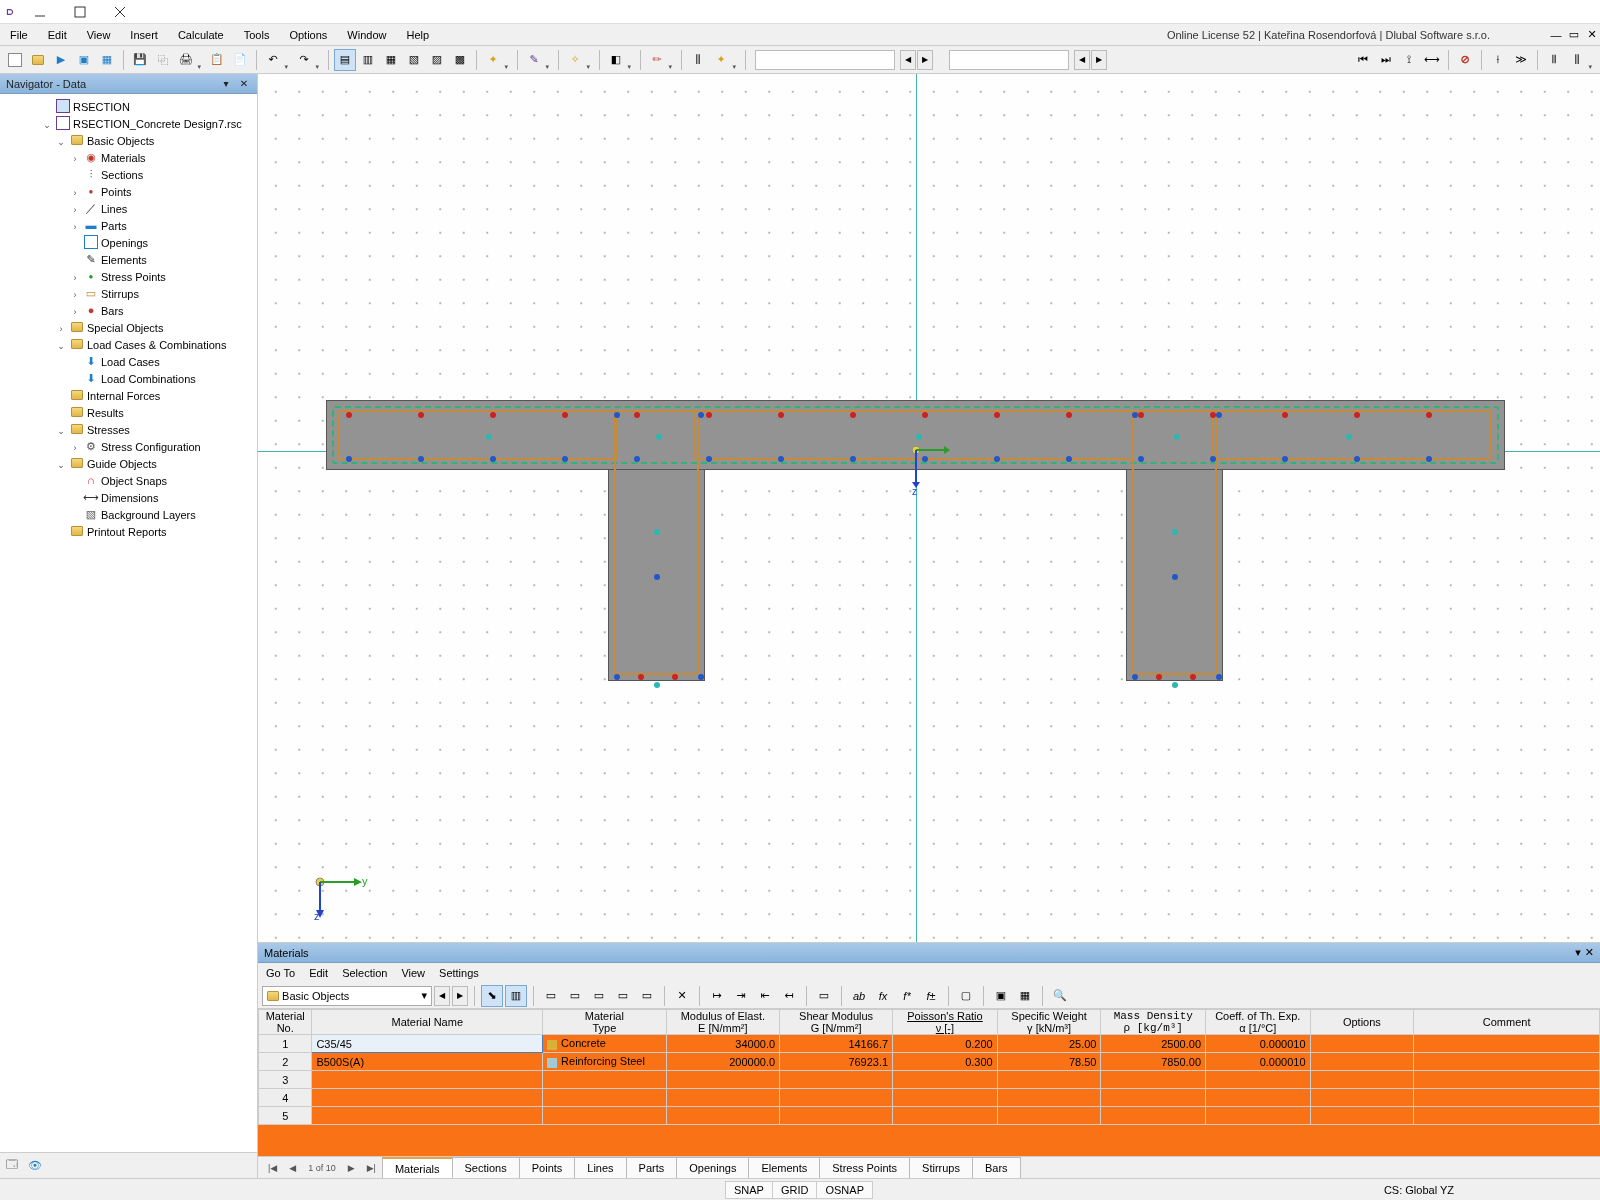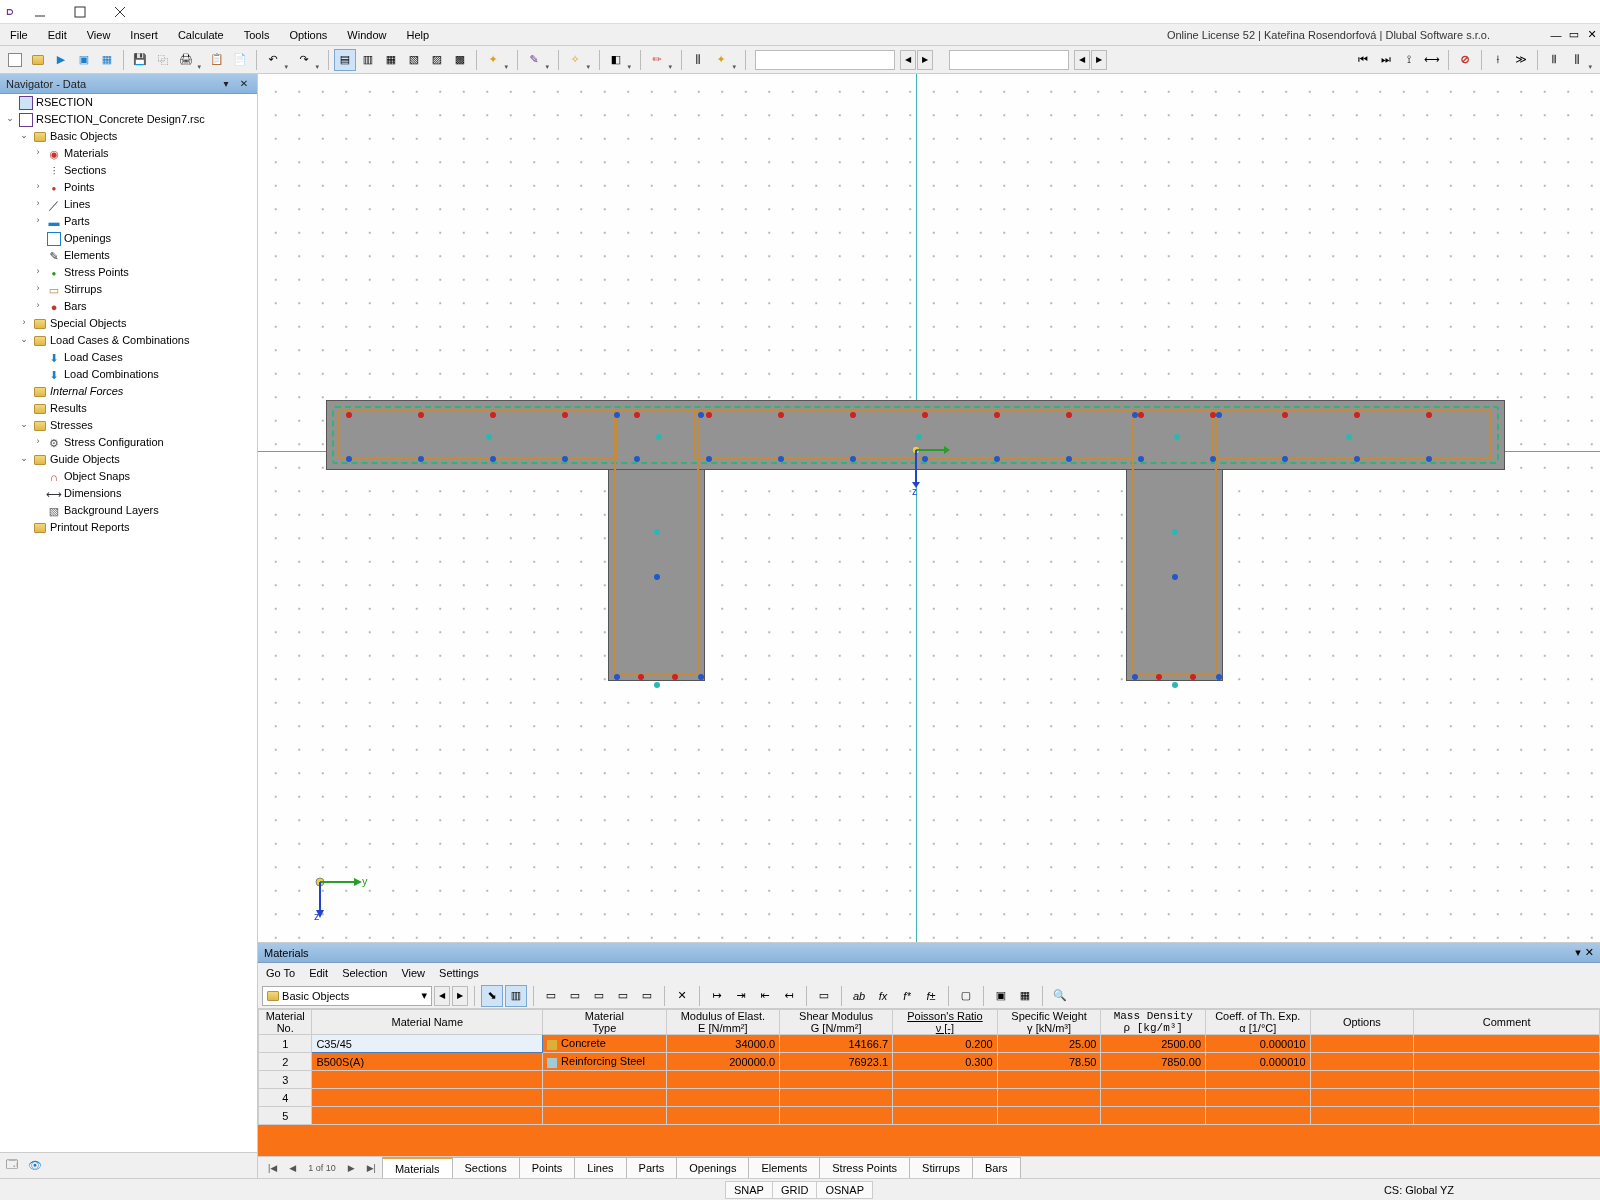--- a/index.html
+++ b/index.html
@@ -21,21 +21,21 @@
 .tb-btn.drop { margin-right: 8px; }
 .tb-sep { width: 1px; height: 20px; background: #bbb; margin: 0 4px; }
 .tb-combo { width: 140px; height: 20px; border: 1px solid #bbb; background: #fff; margin: 0 4px; }
 .tb-nav { width: 16px; height: 20px; border: 1px solid #bbb; background: #eee; display:flex; align-items:center; justify-content:center; font-size:8px; }
 .main { flex: 1; display: flex; overflow: hidden; }
 .nav-panel { width: 258px; background: #fafafa; border-right: 1px solid #ccc; display: flex; flex-direction: column; }
 .panel-header { height: 20px; background: linear-gradient(#aac9e8,#8ab4dc); color: #222; padding: 0 6px; display: flex; align-items: center; font-weight: 500; border-bottom: 1px solid #7a9bc2; }
 .panel-header .phbtns { margin-left: auto; display: flex; gap: 4px; }
 .panel-header .phbtn { width: 14px; height: 14px; display:flex; align-items:center; justify-content:center; font-size:10px; }
 .tree { flex: 1; overflow: auto; padding: 2px 0; background:#fff; }
-.tree-row { display: flex; align-items: flex-start; height: 17px; padding-left: 4px; white-space: nowrap; }
+.tree-row { display: flex; align-items: flex-end; height: 17px; padding-left: 4px; white-space: nowrap; margin-left: 37px; }
 .tree-row .exp { width: 12px; text-align: center; color: #555; font-size: 9px; cursor: pointer; }
 .tree-row .ticon { width: 16px; height: 14px; display: flex; align-items: center; justify-content: center; margin: 0 2px; }
 .tree-row .label { padding-left: 0; }
 .canvas { flex: 1; background: #fefefe; position: relative; overflow: hidden; }
 .grid-dots { position: absolute; inset: 0; background-image: radial-gradient(#b5b5b5 0.7px, transparent 0.7px); background-size: 23.5px 23.5px; background-position: 6px 6px; }
 .axis-h { position: absolute; left: 0; right: 0; top: 377px; border-top: 1px solid #3fb6b0; }
 .axis-v { position: absolute; top: 0; bottom: 0; left: 658px; border-left: 1px solid #3fb6b0; }
 .concrete { position: absolute; background: #939393; border: 1px solid #555; }
 .stirrup { position: absolute; border: 2px solid #c58b3d; border-radius: 3px; }
 .stirrup.dash { border-style: dashed; border-color: #33b277; }
@@ -301,21 +301,21 @@
           </span>
           <span class="label">Load Cases</span>
         </div>
         <div class="tree-row" style="padding-left: 32px;">
           <span class="exp"></span>
           <span class="ticon">
             <span style="color:#1e7fc9">⬇</span>
           </span>
           <span class="label">Load Combinations</span>
         </div>
-        <div class="tree-row" style="padding-left: 18px; font-style: italic;">
+        <div class="tree-row" style="padding-left: 18px;">
           <span class="exp"></span>
           <span class="ticon">
             <span class="folder-ico"></span>
           </span>
           <span class="label">Internal Forces</span>
         </div>
         <div class="tree-row" style="padding-left: 18px;">
           <span class="exp"></span>
           <span class="ticon">
             <span class="folder-ico"></span>

